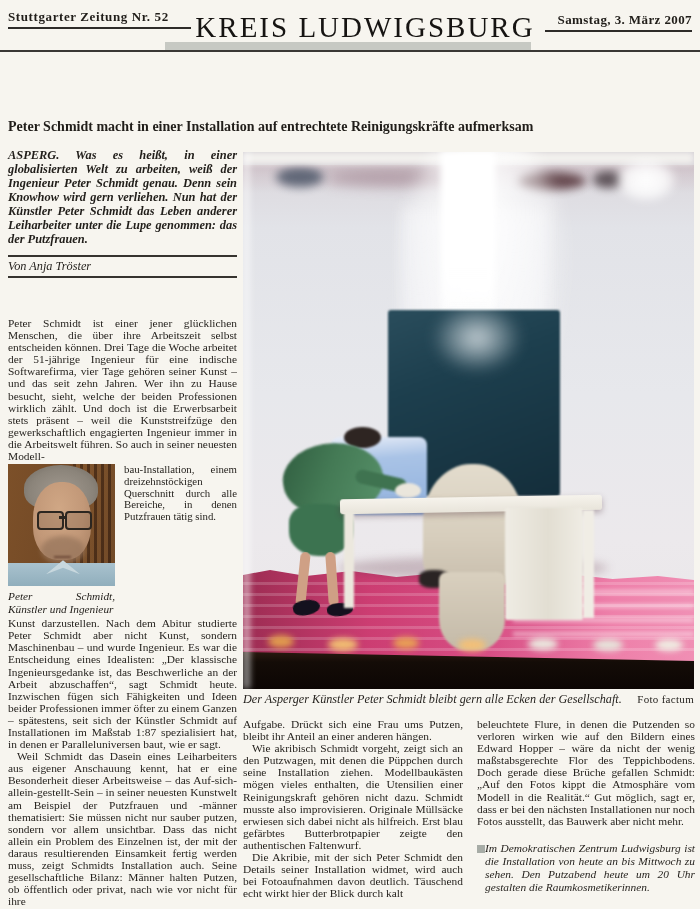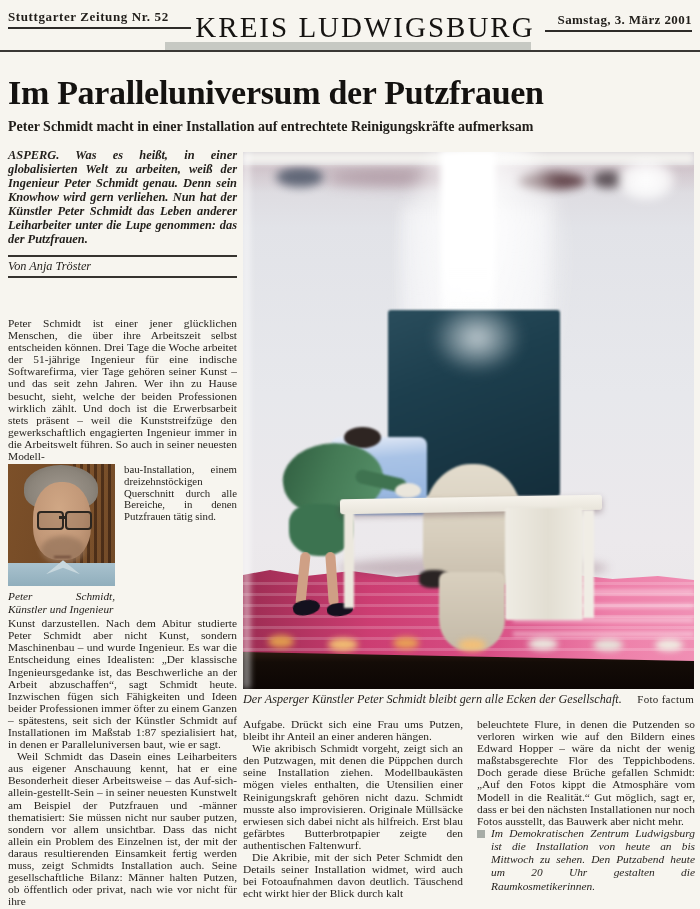--- a/index.html
+++ b/index.html
@@ -118,38 +118,37 @@
   .ph-darkband{left:0;top:492px;width:451px;height:45px;
       background:linear-gradient(180deg,#3a2315 0%,var(--dark-band,#140c07) 40%,#0c0604 100%);
       clip-path:polygon(0 8px,100% 17px,100% 100%,0 100%);}
   .ph-edgeleft{left:0;top:0;width:7px;height:537px;background:rgba(255,255,255,.55);filter:blur(3px);}
   
   .photo-captionbar{position:absolute;left:243px;top:692px;width:451px;display:flex;
       justify-content:space-between;align-items:baseline;}
   .photo-caption{font-size:12.2px;font-style:italic;}
   .photo-credit{font-size:11px;letter-spacing:.3px;}
   
-  .note{display:flex;gap:6px;}
+  .note{display:flex;margin-top:15px;}
   .note-bullet{flex:0 0 8px;width:8px;height:8px;margin-top:3px;background:var(--note-bullet,#a7aca6);}
   .note-text{font-size:11.4px;line-height:13.2px;font-style:italic;text-align:justify;}
 </style>
 </head>
 <body>
 
 <div class="page">
 
   <div class="mast-paper">Stuttgarter Zeitung Nr. 52</div>
   <div class="mast-rule-left"></div>
   <div class="mast-section">KREIS LUDWIGSBURG</div>
   <div class="mast-bar"></div>
-  <div class="mast-date">Samstag, 3. März 2001</div>
+  <div class="mast-date">Samstag, 3. März 2007</div>
   <div class="mast-rule-right"></div>
   <div class="mast-rule-full"></div>
 
-  <div class="headline">Im Paralleluniversum der Putzfrauen</div>
   <div class="subhead">Peter Schmidt macht in einer Installation auf entrechtete Reinigungskräfte aufmerksam</div>
 
   <div class="lead">ASPERG. Was es heißt, in einer globalisierten Welt zu arbeiten, weiß der Ingenieur Peter Schmidt genau. Denn sein Knowhow wird gern verliehen. Nun hat der Künstler Peter Schmidt das Leben anderer Leiharbeiter unter die Lupe genommen: das der Putzfrauen.</div>
   <div class="byline-rule-a"></div>
   <div class="byline">Von Anja Tröster</div>
   <div class="byline-rule-b"></div>
 
   <div class="col1 bodytext">
     <p>Peter Schmidt ist einer jener glücklichen Menschen, die über ihre Arbeitszeit selbst entscheiden können. Drei Tage die Woche arbeitet der 51-jährige Ingenieur für eine indische Softwarefirma, vier Tage gehören seiner Kunst – und das seit zehn Jahren. Wer ihn zu Hause besucht, sieht, welche der beiden Professionen wirklich zählt. Und doch ist die Erwerbsarbeit stets präsent – weil die Kunststreifzüge den gewerkschaftlich engagierten Ingenieur immer in die Arbeitswelt führen. So auch in seiner neuesten Modell-</p>
     <div class="wrap-row">

